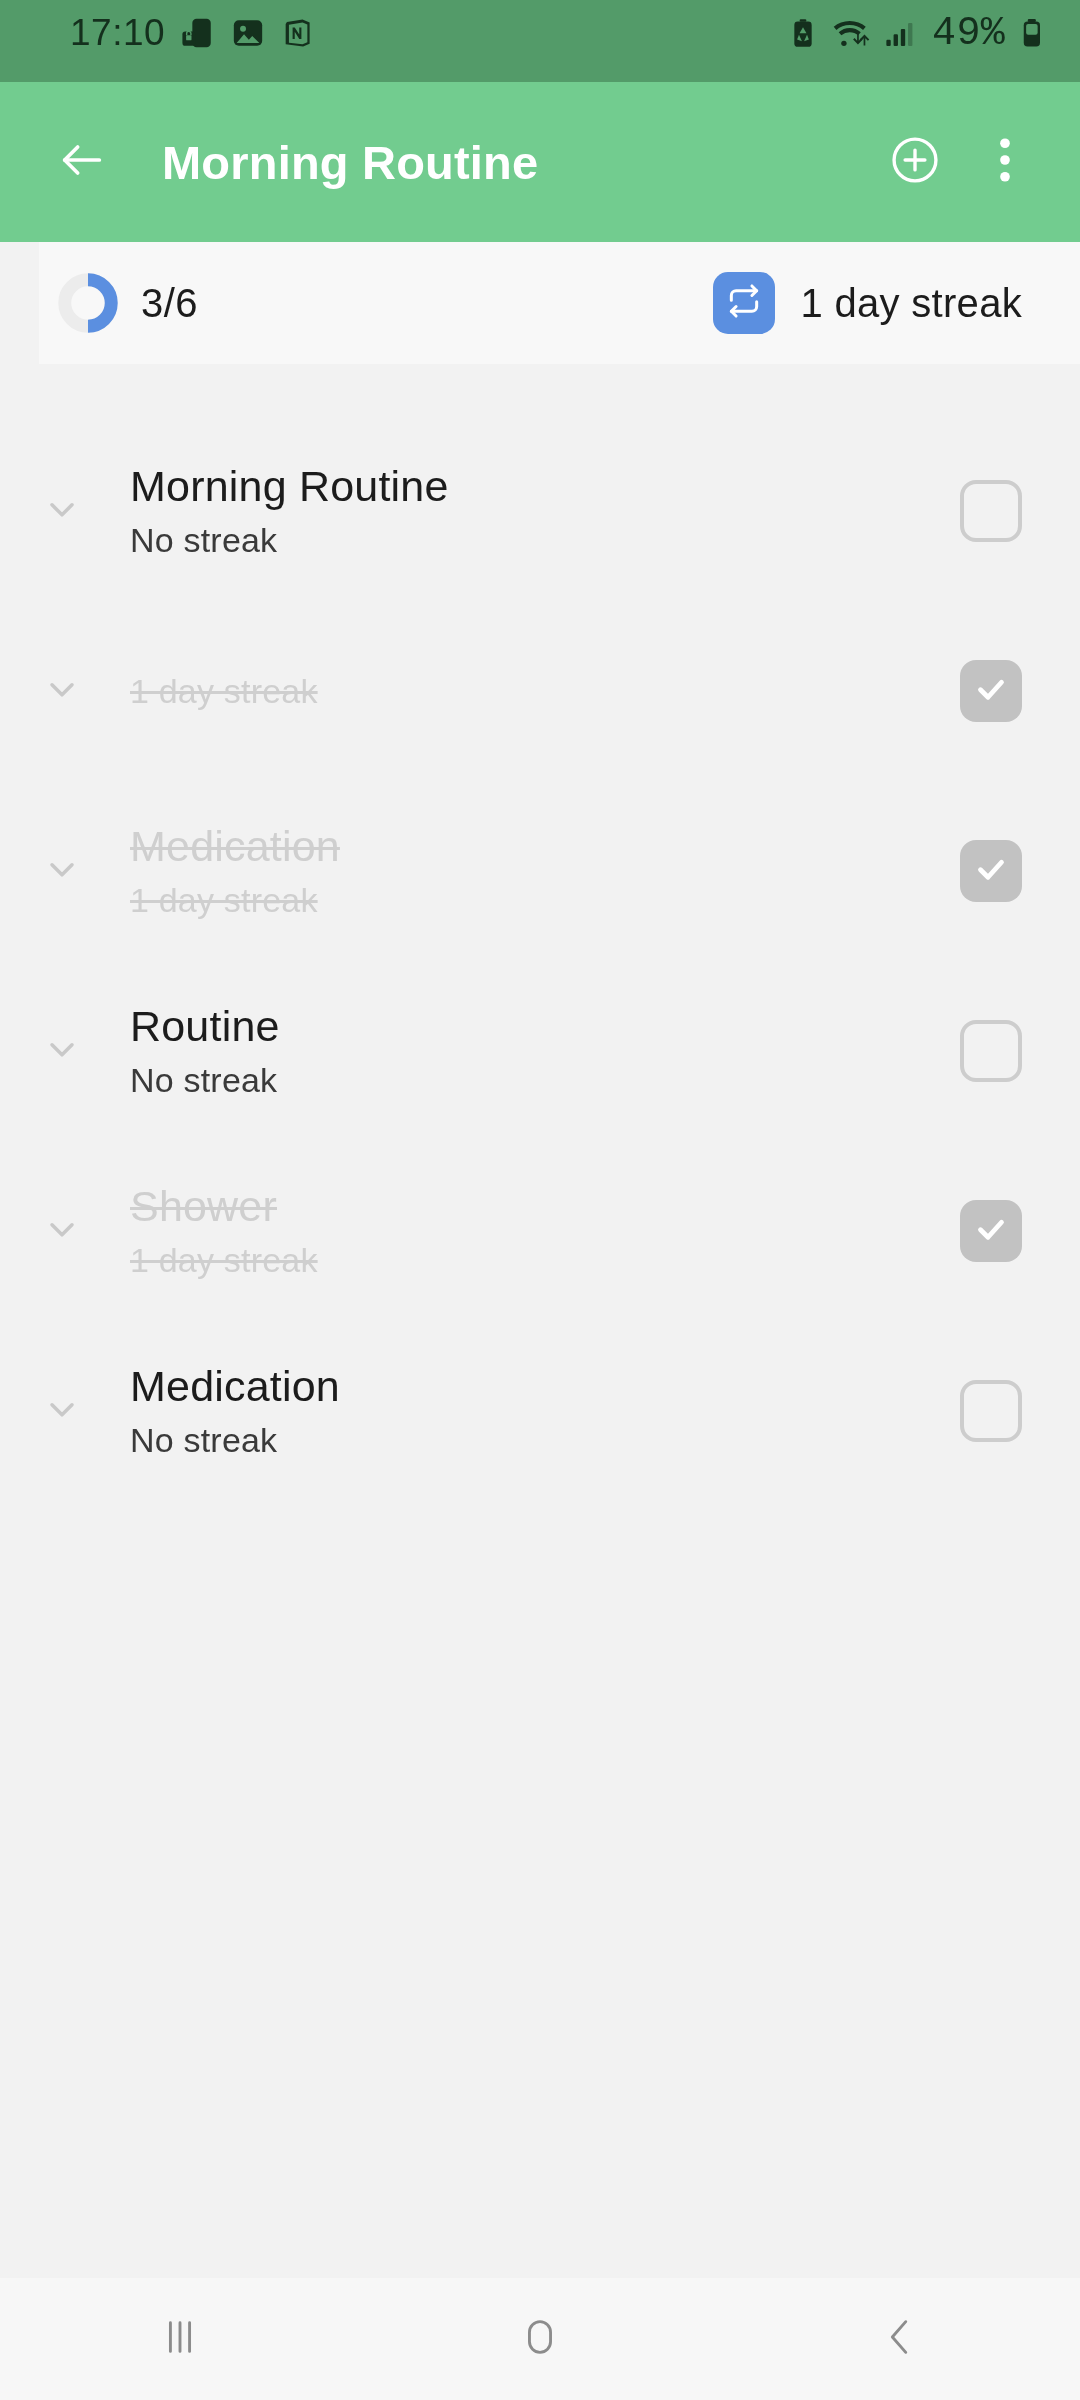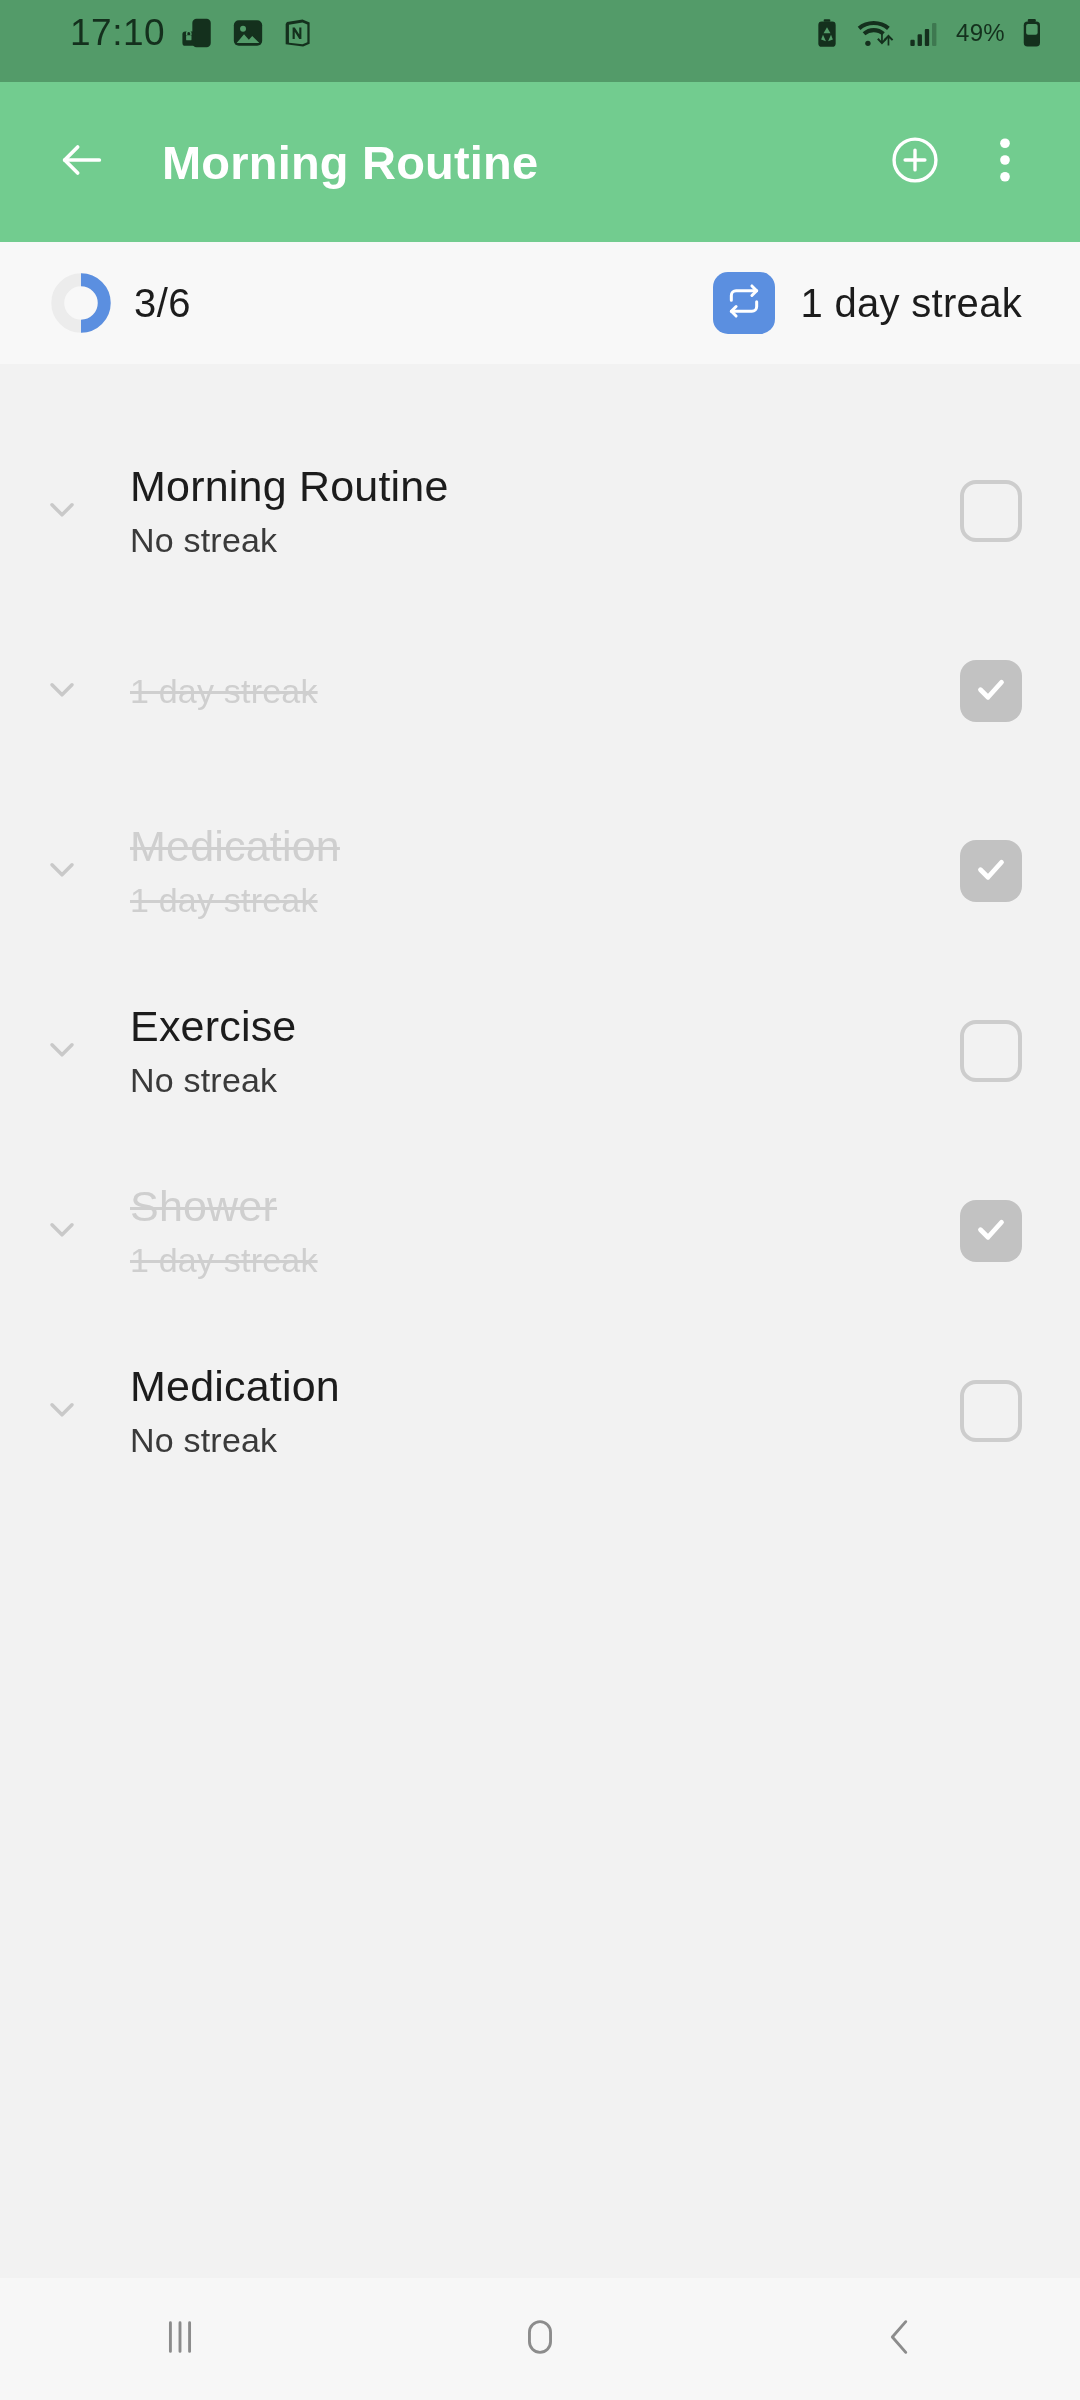--- a/index.html
+++ b/index.html
@@ -34,24 +34,25 @@
     font-size: 37px;
     color: #14301d;
     letter-spacing: 0.5px;
   }
   .status-right {
     display: flex;
     align-items: center;
     gap: 13px;
   }
   .status-battery-pct {
-    font-size: 24px;
+    font-size: 40px;
     color: #14301d;
     margin-left: 4px;
     letter-spacing: 0.3px;
+    font-family: Liberation Mono, monospace;
   }
   .sicon { display: block; }
 
   
   .app-bar {
     height: 160px;
     background: #72cc8f;
     display: flex;
     align-items: center;
     padding: 0 46px 0 46px;
@@ -86,22 +87,23 @@
   }
   .appbar-action.menu { width: 58px; margin-left: 24px; }
 
   
   .stats-bar {
     height: 122px;
     background: #f8f8f8;
     display: flex;
     align-items: center;
     justify-content: space-between;
-    padding: 0 58px 0 50px;
-    box-sizing: border-box;
+    padding: 0 58px 0 18px;
+    box-sizing: border-box;
+    margin-left: 39px;
   }
   .stats-left, .stats-right {
     display: flex;
     align-items: center;
   }
   .progress-ring {
     width: 62px;
     height: 62px;
     flex: none;
   }
@@ -405,21 +407,21 @@
 
   <div class="habit-row">
     <span class="chevron-wrap">
       <span>
         <svg width="40" height="40" viewBox="0 0 24 24" fill="none" stroke="#c9c9c9" stroke-width="2.1" stroke-linecap="round" stroke-linejoin="round">
             <path d="M6 9.5l6 6 6-6"></path>
           </svg>
       </span>
     </span>
     <span class="habit-texts">
-      <span class="habit-name">Exercise</span>
+      <span class="habit-name">Routine</span>
       <span class="habit-streak">No streak</span>
     </span>
     <span class="checkbox unchecked"></span>
   </div>
 
   <div class="habit-row done">
     <span class="chevron-wrap">
       <span>
         <svg width="40" height="40" viewBox="0 0 24 24" fill="none" stroke="#c9c9c9" stroke-width="2.1" stroke-linecap="round" stroke-linejoin="round">
             <path d="M6 9.5l6 6 6-6"></path>

